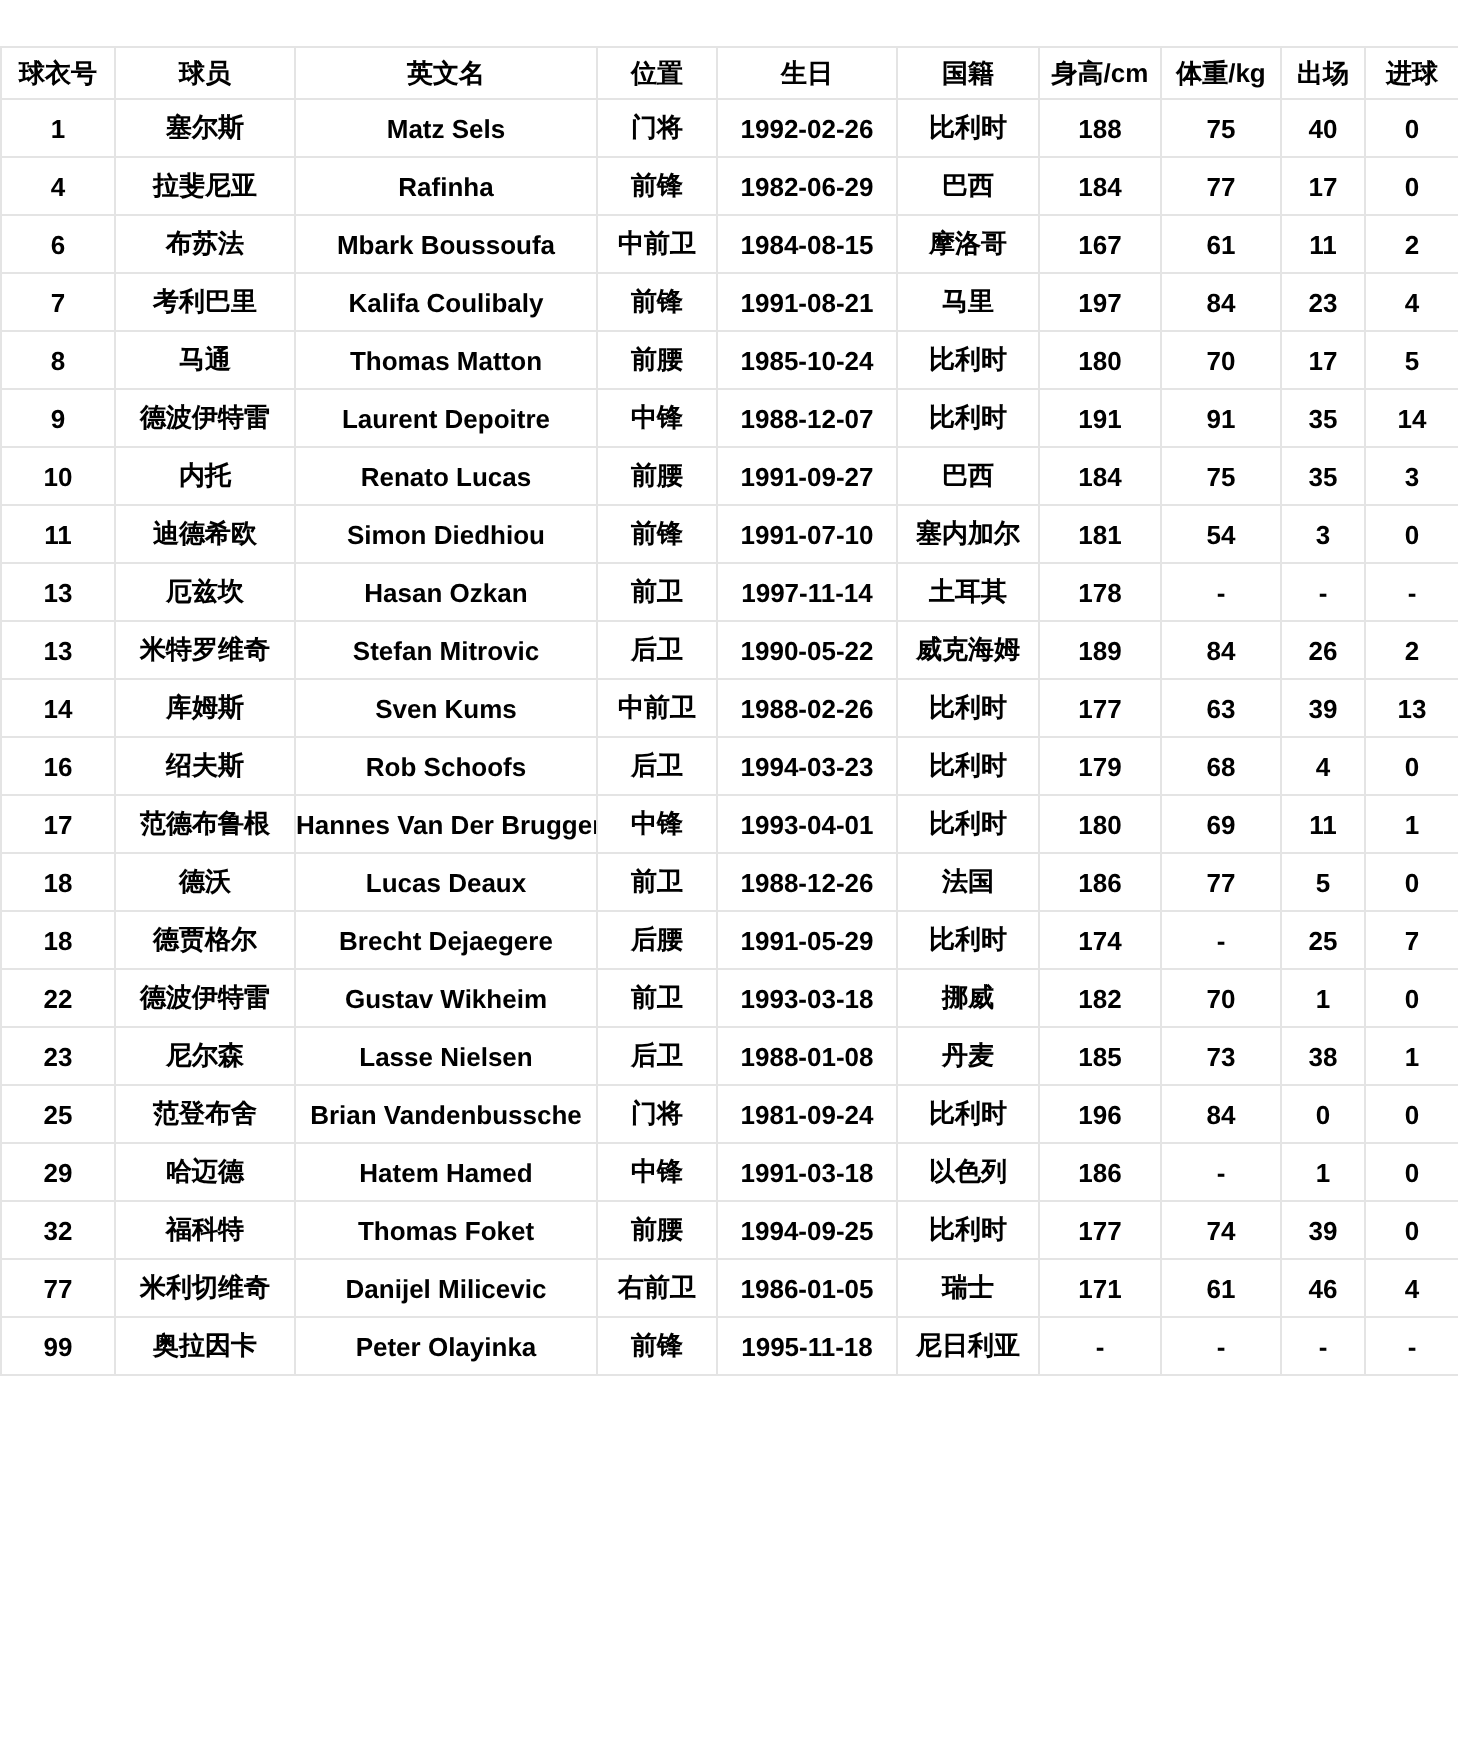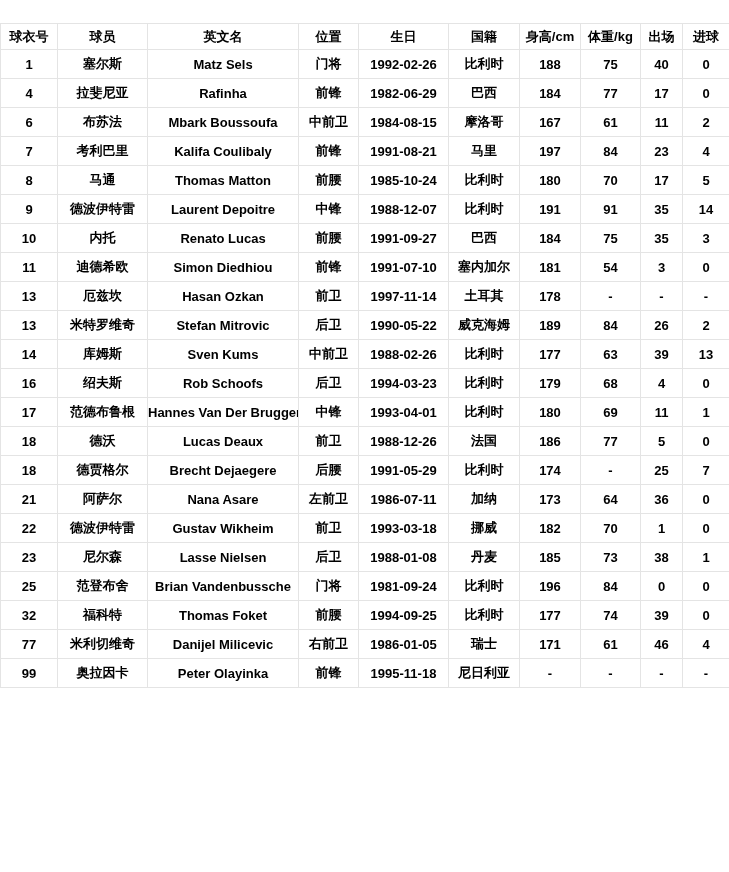--- a/index.html
+++ b/index.html
@@ -265,32 +265,20 @@
           <td>Brecht Dejaegere</td>
           <td>后腰</td>
           <td>1991-05-29</td>
           <td>比利时</td>
           <td>174</td>
           <td>-</td>
           <td>25</td>
           <td>7</td>
         </tr>
         <tr>
-          <td>21</td>
-          <td>阿萨尔</td>
-          <td>Nana Asare</td>
-          <td>左前卫</td>
-          <td>1986-07-11</td>
-          <td>加纳</td>
-          <td>173</td>
-          <td>64</td>
-          <td>36</td>
-          <td>0</td>
-        </tr>
-        <tr>
           <td>22</td>
           <td>德波伊特雷</td>
           <td>Gustav Wikheim</td>
           <td>前卫</td>
           <td>1993-03-18</td>
           <td>挪威</td>
           <td>182</td>
           <td>70</td>
           <td>1</td>
           <td>0</td>
@@ -310,20 +298,32 @@
         <tr>
           <td>25</td>
           <td>范登布舍</td>
           <td>Brian Vandenbussche</td>
           <td>门将</td>
           <td>1981-09-24</td>
           <td>比利时</td>
           <td>196</td>
           <td>84</td>
           <td>0</td>
+          <td>0</td>
+        </tr>
+        <tr>
+          <td>29</td>
+          <td>哈迈德</td>
+          <td>Hatem Hamed</td>
+          <td>中锋</td>
+          <td>1991-03-18</td>
+          <td>以色列</td>
+          <td>186</td>
+          <td>-</td>
+          <td>1</td>
           <td>0</td>
         </tr>
         <tr>
           <td>32</td>
           <td>福科特</td>
           <td>Thomas Foket</td>
           <td>前腰</td>
           <td>1994-09-25</td>
           <td>比利时</td>
           <td>177</td>

